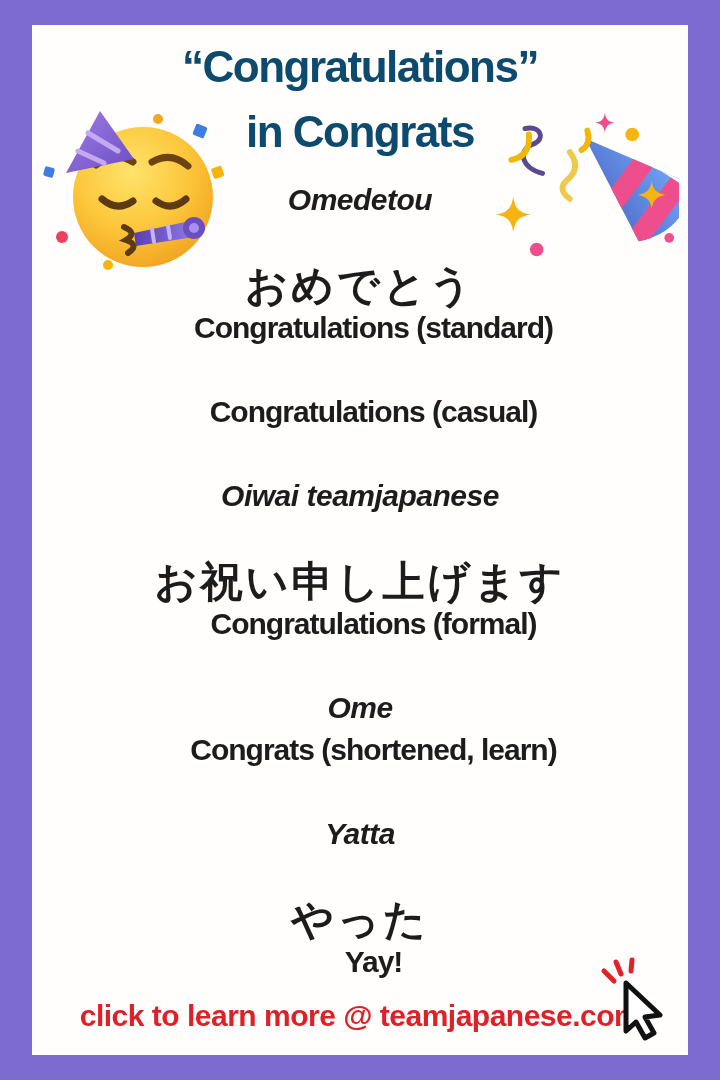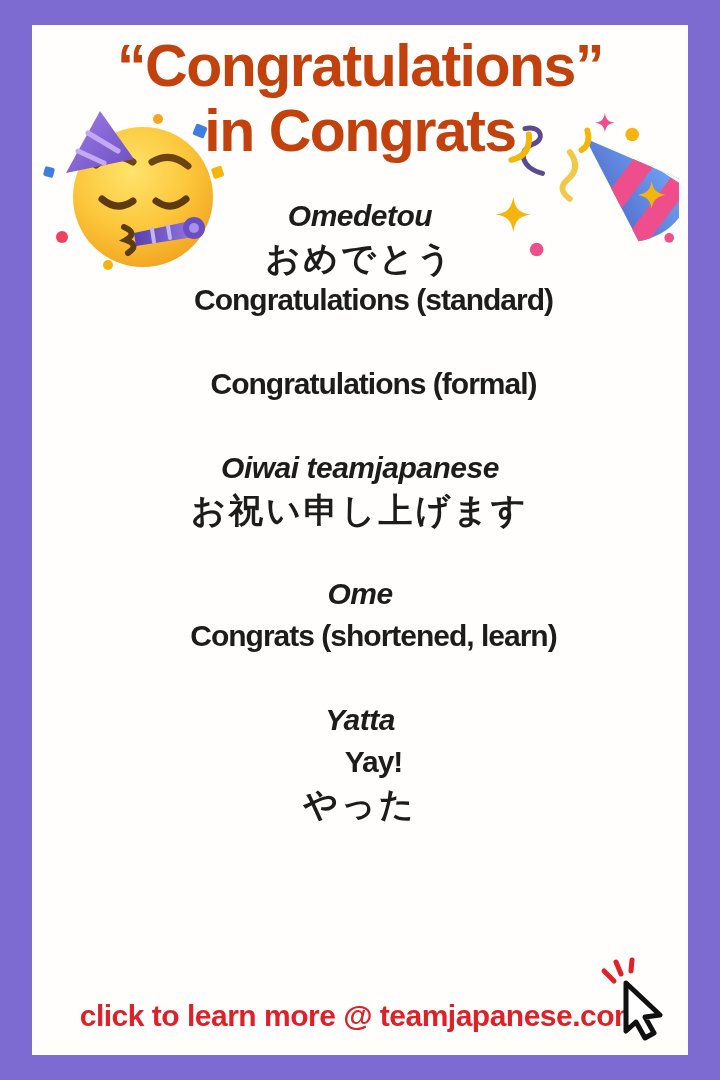--- a/index.html
+++ b/index.html
@@ -12,42 +12,42 @@
   }
   .frame {
     position: absolute;
     top: 25px; bottom: 25px; left: 32px; right: 32px;
     background: #fffefc;
   }
   .title {
     position: absolute;
     top: 9px; left: 0; right: 0;
     text-align: center;
-    color: #c2410c;
-    font-size: 59px;
+    color: #0c4a6e;
+    font-size: 44px;
     font-weight: bold;
     letter-spacing: -1.5px;
     line-height: 65px;
   }
   .emoji {
     position: absolute;
   }
   .emoji.party-face { left: 8px;  top: 84px;  width: 205px; height: 165px; }
   .emoji.party-popper { left: 452px; top: 86px; width: 195px; height: 162px; }
   .entries {
     position: absolute;
     top: 154px; left: 0; right: 0;
     text-align: center;
     color: #1c1c1c;
   }
   .entry { margin-bottom: 42px; }
   .line { line-height: 42px; }
-  .romaji  { font-size: 30px; font-weight: bold; font-style: italic; letter-spacing: -0.5px; margin-top: 16px; }
-  .japanese{ font-size: 34px; font-weight: bold; letter-spacing: 3px;
-             font-family: "DejaVu Sans", "Liberation Sans", sans-serif; }
+  .romaji  { font-size: 30px; font-weight: bold; font-style: italic; letter-spacing: -0.5px; }
+  .japanese{ font-size: 42px; font-weight: bold; letter-spacing: 3px;
+             font-family: "DejaVu Sans", "Liberation Sans", sans-serif; margin-top: 44px; }
   .english { font-size: 30px; font-weight: bold; letter-spacing: -1px; padding-left: 27px; }
   .footer {
     position: absolute;
     bottom: 22px; left: 0; width: 100%;
     text-align: center;
     color: #de2129;
     font-size: 30px;
     font-weight: bold;
     letter-spacing: -0.5px;
     line-height: 34px;
@@ -146,34 +146,35 @@
     <circle cx="190" cy="128" r="5" fill="#ee4f8c"></circle>
   </svg>
 
   <div class="entries">
     <div class="entry">
       <div class="line romaji">Omedetou</div>
       <div class="line japanese">おめでとう</div>
       <div class="line english">Congratulations (standard)</div>
     </div>
     <div class="entry">
-      <div class="line english">Congratulations (formal)</div>
+      <div class="line english">Congratulations (casual)</div>
     </div>
     <div class="entry">
       <div class="line romaji">Oiwai teamjapanese</div>
       <div class="line japanese">お祝い申し上げます</div>
+      <div class="line english">Congratulations (formal)</div>
     </div>
     <div class="entry">
       <div class="line romaji">Ome</div>
       <div class="line english">Congrats (shortened, learn)</div>
     </div>
     <div class="entry">
       <div class="line romaji">Yatta</div>
+      <div class="line japanese">やった</div>
       <div class="line english">Yay!</div>
-      <div class="line japanese">やった</div>
     </div>
   </div>
 
   <div class="footer">click to learn more @ teamjapanese.com</div>
 
   <svg class="cursor-icon" viewBox="0 0 90 90">
     <g stroke="#e02129" stroke-width="5" stroke-linecap="round">
       <line x1="18" y1="24" x2="8" y2="14"></line>
       <line x1="25" y1="17" x2="20" y2="5"></line>
       <line x1="35" y1="14" x2="36" y2="3"></line>

